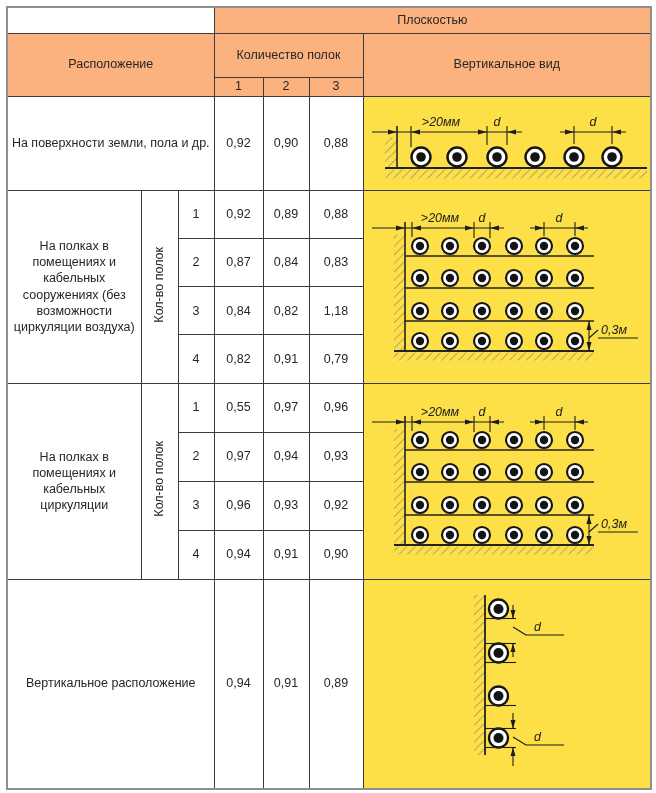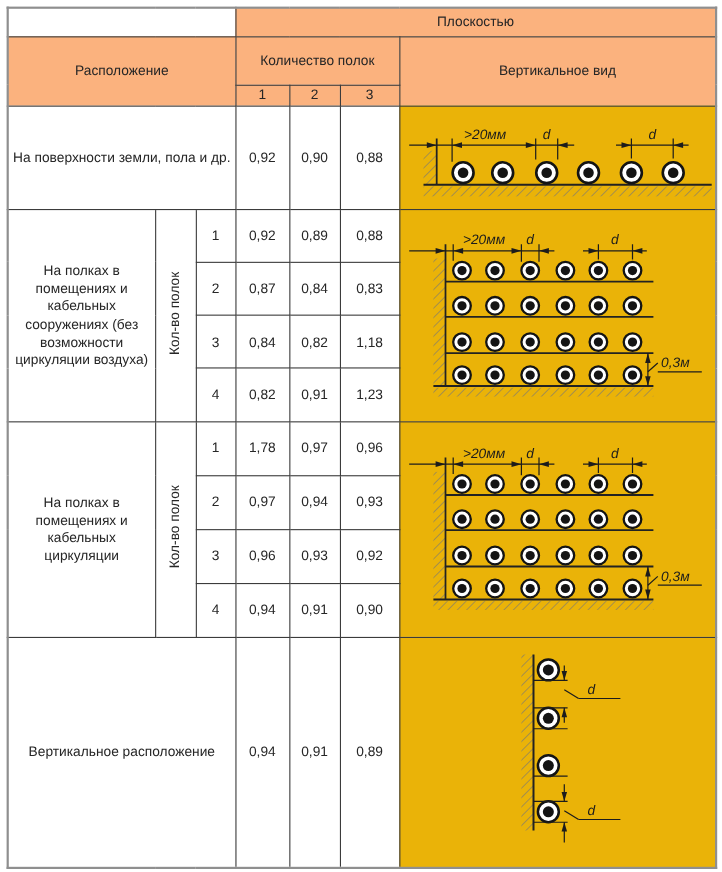--- a/index.html
+++ b/index.html
@@ -17,21 +17,21 @@
     text-align:center; vertical-align:middle;
     font-size:12.5px; line-height:1.3; color:#262626;
   }
   .o { background:#fbb27e; }
   .lbl { padding:2px 10px; }
   .val { font-size:13px;margin-top:33px; }
   .rot {
     display:inline-block; writing-mode:vertical-rl; transform:rotate(180deg);
     white-space:nowrap; font-size:12.5px;
   }
-  .schem { background:#eab308; }
+  .schem { background:#fde047; }
   .schem svg { display:block; }
   .dimtext {
     font-family:"Liberation Sans", sans-serif; font-style:italic;
     font-size:12.5px; fill:#1c1c1c;
   }
 </style>
 </head>
 <body>
 
 <div class="page">
@@ -297,30 +297,30 @@
   <tr style="height:48px">
     <td>3</td>
     <td class="val">0,84</td>
     <td class="val">0,82</td>
     <td class="val">1,18</td>
   </tr>
   <tr style="height:48px">
     <td>4</td>
     <td class="val">0,82</td>
     <td class="val">0,91</td>
-    <td class="val">1,23</td>
+    <td class="val">0,79</td>
   </tr>
 
   <tr style="height:49px">
     <td rowspan="4" class="lbl">На полках в помещениях и кабельных циркуляции</td>
     <td rowspan="4">
       <span class="rot">Кол-во полок</span>
     </td>
     <td>1</td>
-    <td class="val">1,78</td>
+    <td class="val">0,55</td>
     <td class="val">0,97</td>
     <td class="val">0,96</td>
     <td rowspan="4" class="schem">
       <svg width="288" height="192" viewBox="0 0 288 192">
         <defs>
           <pattern id="hC" width="6" height="6" patternUnits="userSpaceOnUse" patternTransform="rotate(45)">
             <line x1="0" y1="0" x2="0" y2="6" stroke="#777" stroke-width="1.1"></line>
           </pattern>
         </defs>
         <g>

